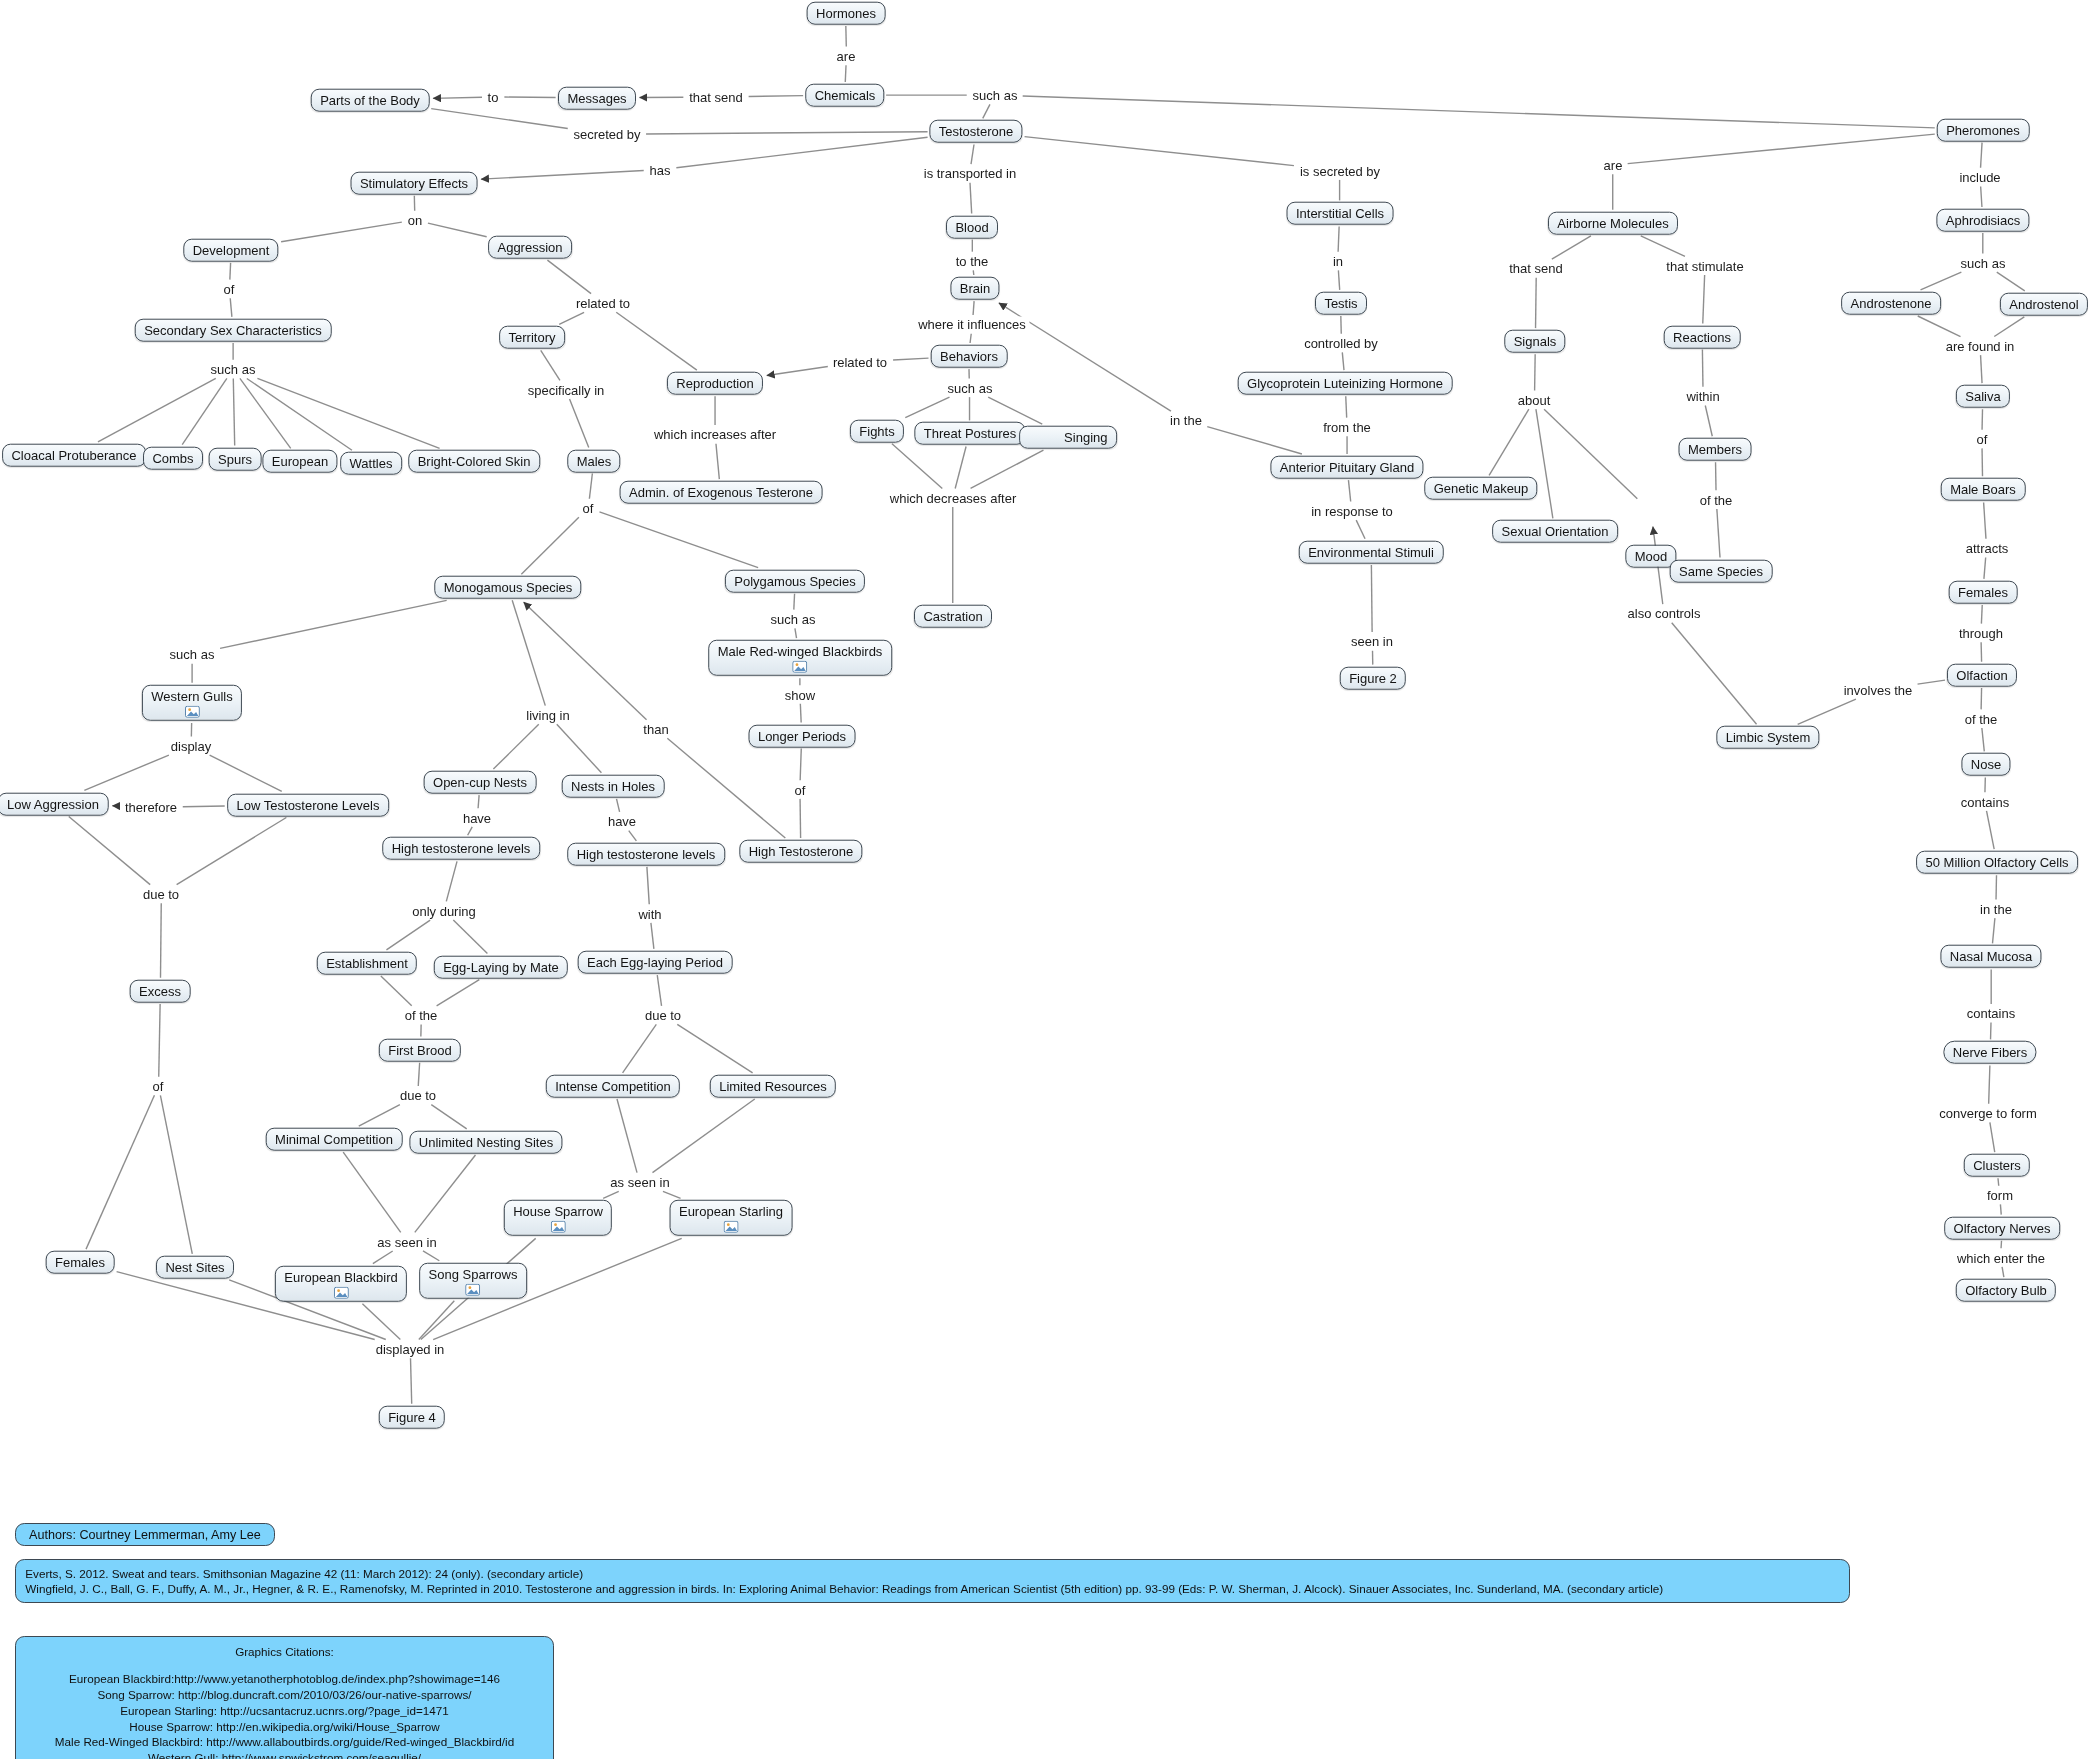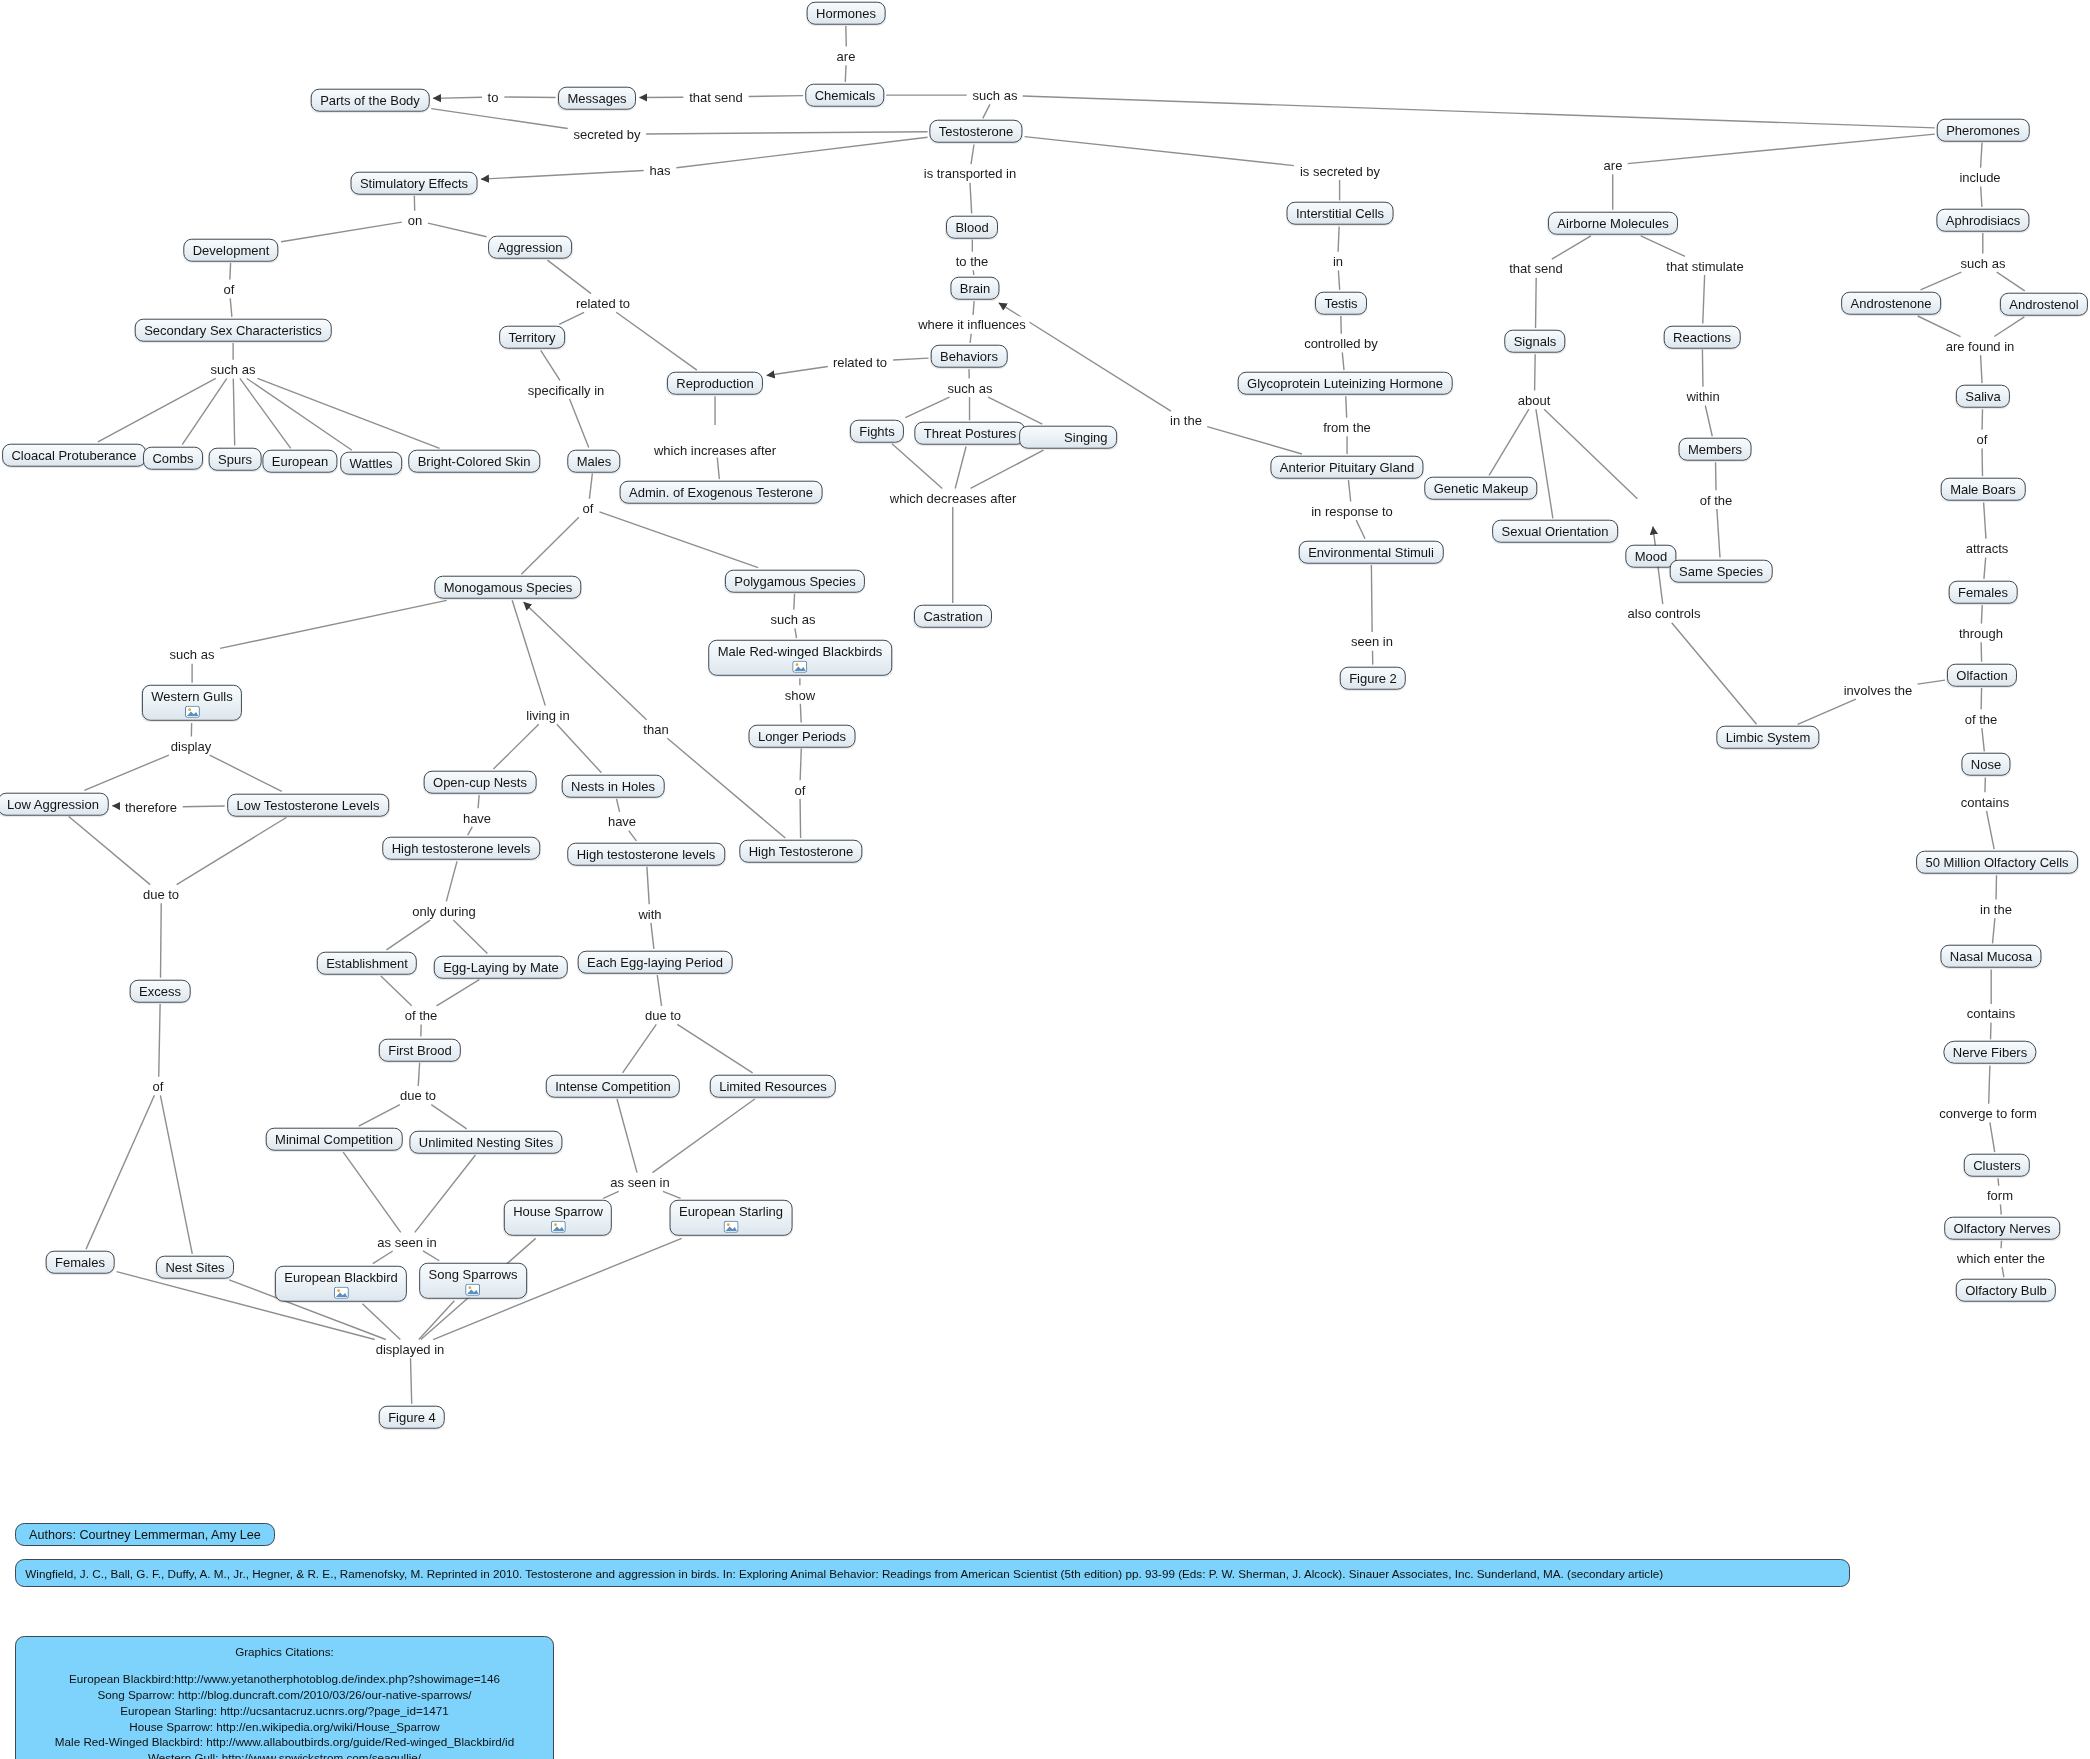--- a/index.html
+++ b/index.html
@@ -332,21 +332,21 @@
       <div class="elabel" style="left: 1983px; top: 263px;">such as</div>
       <div class="elabel" style="left: 972px; top: 324px;">where it influences</div>
       <div class="elabel" style="left: 1341px; top: 343px;">controlled by</div>
       <div class="elabel" style="left: 233px; top: 369px;">such as</div>
       <div class="elabel" style="left: 566px; top: 390px;">specifically in</div>
       <div class="elabel" style="left: 860px; top: 362px;">related to</div>
       <div class="elabel" style="left: 970px; top: 388px;">such as</div>
       <div class="elabel" style="left: 1534px; top: 400px;">about</div>
       <div class="elabel" style="left: 1703px; top: 396px;">within</div>
       <div class="elabel" style="left: 1980px; top: 346px;">are found in</div>
-      <div class="elabel" style="left: 715px; top: 450px;">which increases after</div>
+      <div class="elabel" style="left: 715px; top: 434px;">which increases after</div>
       <div class="elabel" style="left: 1186px; top: 420px;">in the</div>
       <div class="elabel" style="left: 1347px; top: 427px;">from the</div>
       <div class="elabel" style="left: 1982px; top: 439px;">of</div>
       <div class="elabel" style="left: 953px; top: 498px;">which decreases after</div>
       <div class="elabel" style="left: 1716px; top: 500px;">of the</div>
       <div class="elabel" style="left: 1987px; top: 548px;">attracts</div>
       <div class="elabel" style="left: 588px; top: 508px;">of</div>
       <div class="elabel" style="left: 1352px; top: 511px;">in response to</div>
       <div class="elabel" style="left: 793px; top: 619px;">such as</div>
       <div class="elabel" style="left: 1372px; top: 641px;">seen in</div>
@@ -379,20 +379,21 @@
       <div class="elabel" style="left: 407px; top: 1242px;">as seen in</div>
       <div class="elabel" style="left: 2001px; top: 1258px;">which enter the</div>
       <div class="elabel" style="left: 410px; top: 1349px;">displayed in</div>
     </div>
 
   <div id="authors-box" class="footer-box">
     <span>Authors: Courtney Lemmerman, Amy Lee</span>
   </div>
 
   <div id="lit-box" class="footer-box">
+    <div class="lit-line">Everts, S. 2012. Sweat and tears. Smithsonian Magazine 42 (11: March 2012): 24 (only). (secondary article)</div>
     <div class="lit-line">Wingfield, J. C., Ball, G. F., Duffy, A. M., Jr., Hegner, &amp; R. E., Ramenofsky, M. Reprinted in 2010. Testosterone and aggression in birds. In: Exploring Animal Behavior: Readings from American Scientist (5th edition) pp. 93-99 (Eds: P. W. Sherman, J. Alcock). Sinauer Associates, Inc. Sunderland, MA. (secondary article)</div>
   </div>
 
   <div id="gfx-box" class="footer-box">
     <div class="gfx-title">Graphics Citations:</div>
     <div class="gfx-line">European Blackbird:http://www.yetanotherphotoblog.de/index.php?showimage=146</div>
     <div class="gfx-line">Song Sparrow: http://blog.duncraft.com/2010/03/26/our-native-sparrows/</div>
     <div class="gfx-line">European Starling: http://ucsantacruz.ucnrs.org/?page_id=1471</div>
     <div class="gfx-line">House Sparrow: http://en.wikipedia.org/wiki/House_Sparrow</div>
     <div class="gfx-line">Male Red-Winged Blackbird: http://www.allaboutbirds.org/guide/Red-winged_Blackbird/id</div>

